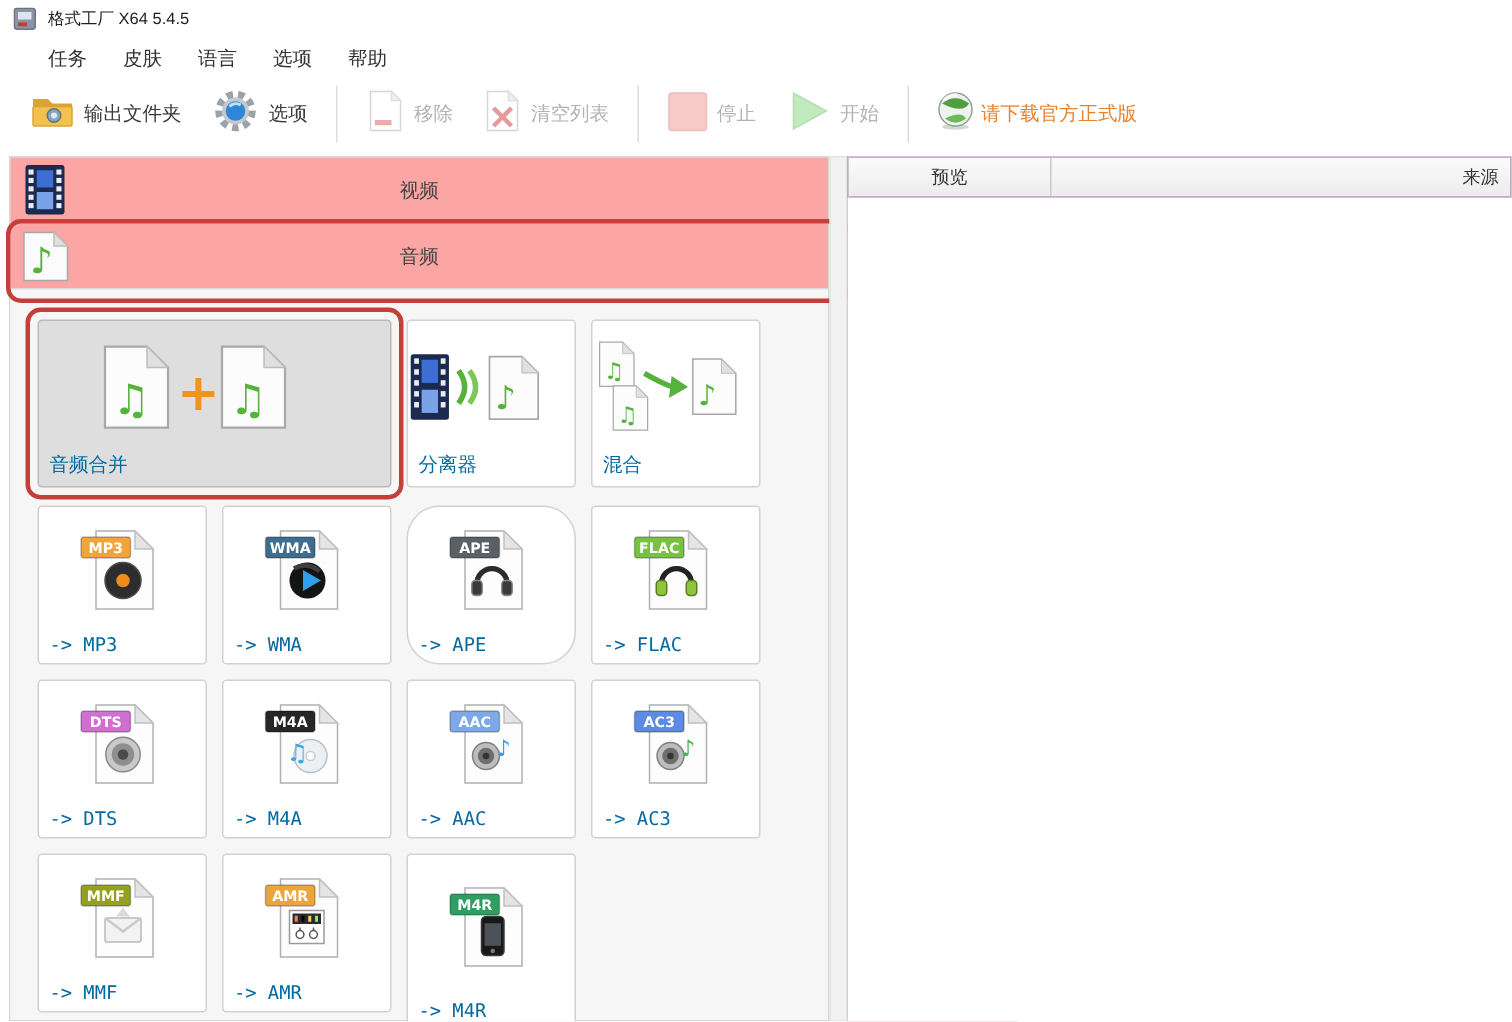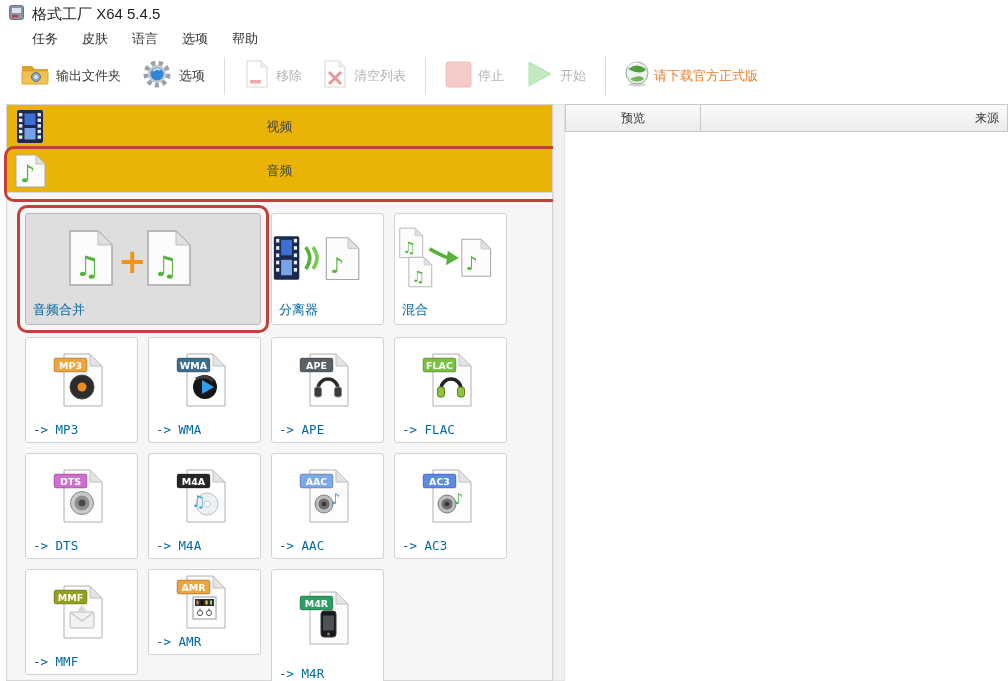--- a/index.html
+++ b/index.html
@@ -1,34 +1,34 @@
 <!DOCTYPE html>
 <html><head>
 <meta charset="utf-8">
 <style>
   html,body{margin:0;padding:0;background:#fff;}
   #app{position:relative;width:1008px;height:681px;background:#ffffff;overflow:hidden;
        font-family:"Liberation Sans","DejaVu Sans",sans-serif;color:#222;}
   
   #titlebar{position:absolute;left:0;top:0;width:1008px;height:26px;}
   #app-icon{position:absolute;left:9px;top:5px;width:15px;height:15px;}
-  #window-title{position:absolute;left:32px;top:5px;font-size:15px;color:#1f1f1f;}
+  #window-title{position:absolute;left:32px;top:5px;font-size:11px;color:#1f1f1f;}
   
   #menubar{position:absolute;left:32px;top:30px;display:flex;gap:24px;font-size:13px;color:#333;align-items:center;}
   .menu-item{cursor:default;}
   
   #toolbar{position:absolute;left:12px;top:53px;height:46px;display:flex;align-items:center;gap:4px;font-family:Liberation Serif, serif;}
   .tb-btn{display:flex;align-items:center;gap:6px;padding:4px 8px;font-size:13px;color:#3a3a3a;border-radius:3px;}
   .tb-btn.disabled{color:#b3b3b3;}
   .tb-btn.disabled .tb-ic{opacity:.55;}
   .tb-sep{width:1px;height:38px;background:#dcdcdc;margin:0 7px;}
   #download-link{display:flex;align-items:center;gap:3px;font-size:13px;color:#e8822c;padding:4px 6px;}
   
   #left-panel{position:absolute;left:6px;top:104px;width:547px;height:577px;border:1px solid #d6d6d6;box-sizing:border-box;background:#f6f6f6;}
-  .cat-row{position:absolute;left:0;width:545px;height:43px;background:#eab308;border-bottom:1px solid #dadada;display:flex;align-items:center;}
+  .cat-row{position:absolute;left:0;width:545px;height:43px;background:#fca5a5;border-bottom:1px solid #dadada;display:flex;align-items:center;}
   .cat-row .cat-icon{position:absolute;left:5px;top:4px;}
   .cat-label{width:100%;text-align:center;font-size:13px;color:#444;}
   #grid{position:absolute;left:0;top:88px;width:545px;height:487px;background:#f6f6f6;}
   .tile{position:absolute;background:#ffffff;border:1px solid #d2d2d2;border-radius:3px;box-sizing:border-box;}
   .tile.selected{background:#dedede;border-color:#b9b9b9;}
   .tile-art{position:absolute;left:0;right:0;top:2px;bottom:24px;display:flex;align-items:center;justify-content:center;}
   .tile-label{position:absolute;left:7px;bottom:5px;font-size:13px;color:#0369a1;white-space:nowrap;}
   .tile-label.mono{font-family:"DejaVu Sans Mono","Liberation Mono",monospace;font-size:12.5px;}
   .annotation{position:absolute;border:3px solid #c43f39;border-radius:10px;pointer-events:none;}
   
@@ -270,21 +270,21 @@
               <path d="M37,7 L49,19 L37,19 Z" fill="#e4e4e4" stroke="#c0c0c0"></path>
               <circle cx="29" cy="40" r="12" fill="#141414"></circle>
               <path d="M20,32 a14,14 0 0 1 17,2" stroke="#3d3d3d" stroke-width="3" fill="none"></path>
               <polygon points="26,33 26,47 38,40" fill="#2e9fe8"></polygon>
               <rect x="1" y="11" width="33" height="14" rx="2" fill="#3d6e8f" stroke="rgba(0,0,0,0.25)"></rect>
               <text x="17.5" y="21.5" text-anchor="middle" font-size="9.5" font-weight="bold" fill="#ffffff">WMA</text>
             </svg>
           </div>
     <div class="tile-label mono">-&gt; WMA</div>
   </div>
-        <div class="tile" style="left: 264px; top: 144px; width: 113px; height: 106px;">
+        <div class="tile" style="left: 264px; top: 144px; width: 113px; height: 106px; border-radius: 22px;">
     <div class="tile-art">
             <svg width="58" height="64" viewBox="0 0 58 64">
               <path d="M11,7 L37,7 L49,19 L49,59 L11,59 Z" fill="#fdfdfd" stroke="#b0b0b0"></path>
               <path d="M37,7 L49,19 L37,19 Z" fill="#e4e4e4" stroke="#c0c0c0"></path>
               <path d="M19,42 a10,10 0 0 1 20,0" stroke="#2b2b2b" stroke-width="3.5" fill="none"></path>
               <rect x="15.5" y="40" width="7" height="10" rx="2.5" fill="#3a3a3a" stroke="#8a8a8a"></rect>
               <rect x="35.5" y="40" width="7" height="10" rx="2.5" fill="#3a3a3a" stroke="#8a8a8a"></rect>
               <rect x="1" y="11" width="33" height="14" rx="2" fill="#596066" stroke="rgba(0,0,0,0.25)"></rect>
               <text x="17.5" y="21.5" text-anchor="middle" font-size="9.5" font-weight="bold" fill="#ffffff">APE</text>
             </svg>
@@ -370,21 +370,21 @@
               <path d="M37,7 L49,19 L37,19 Z" fill="#e4e4e4" stroke="#c0c0c0"></path>
               <path d="M29,26 l-4.5,6 h9 z" fill="#d9d9d9"></path>
               <rect x="17" y="33" width="24" height="16" rx="1.5" fill="#f2f2f2" stroke="#b9b9b9"></rect>
               <path d="M17,33 L29,42 L41,33" fill="none" stroke="#c9c9c9" stroke-width="1.5"></path>
               <rect x="1" y="11" width="33" height="14" rx="2" fill="#96a01f" stroke="rgba(0,0,0,0.25)"></rect>
               <text x="17.5" y="21.5" text-anchor="middle" font-size="9.5" font-weight="bold" fill="#ffffff">MMF</text>
             </svg>
           </div>
     <div class="tile-label mono">-&gt; MMF</div>
   </div>
-        <div class="tile" style="left: 141px; top: 376px; width: 113px; height: 86px;">
+        <div class="tile" style="left: 141px; top: 376px; width: 113px; height: 106px;">
     <div class="tile-art">
             <svg width="58" height="64" viewBox="0 0 58 64">
               <path d="M11,7 L37,7 L49,19 L49,59 L11,59 Z" fill="#fdfdfd" stroke="#b0b0b0"></path>
               <path d="M37,7 L49,19 L37,19 Z" fill="#e4e4e4" stroke="#c0c0c0"></path>
               <rect x="17" y="28" width="23" height="22" fill="#fff" stroke="#9a9a9a"></rect>
               <rect x="19" y="30" width="19" height="7" fill="#2b2b2b"></rect>
               <rect x="20.5" y="31.5" width="2" height="4" fill="#e88866"></rect>
               <rect x="25" y="31.5" width="2" height="4" fill="#88cceе"></rect>
               <rect x="29.5" y="31.5" width="2" height="4" fill="#ffcc66"></rect>
               <rect x="34" y="31.5" width="2" height="4" fill="#99dd88"></rect>

